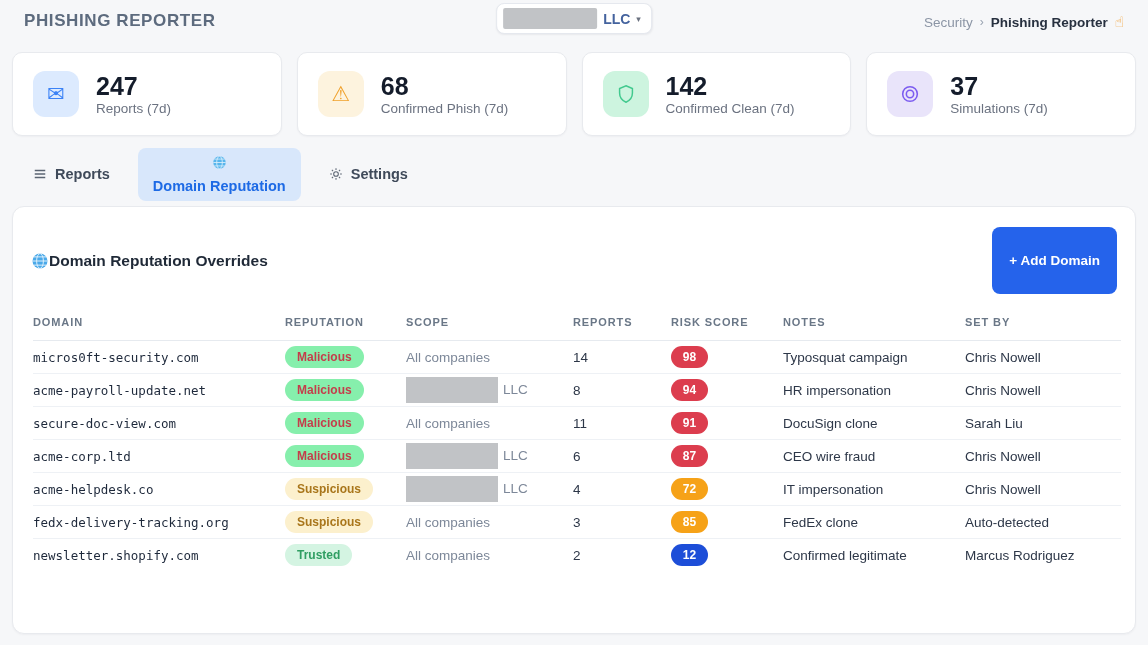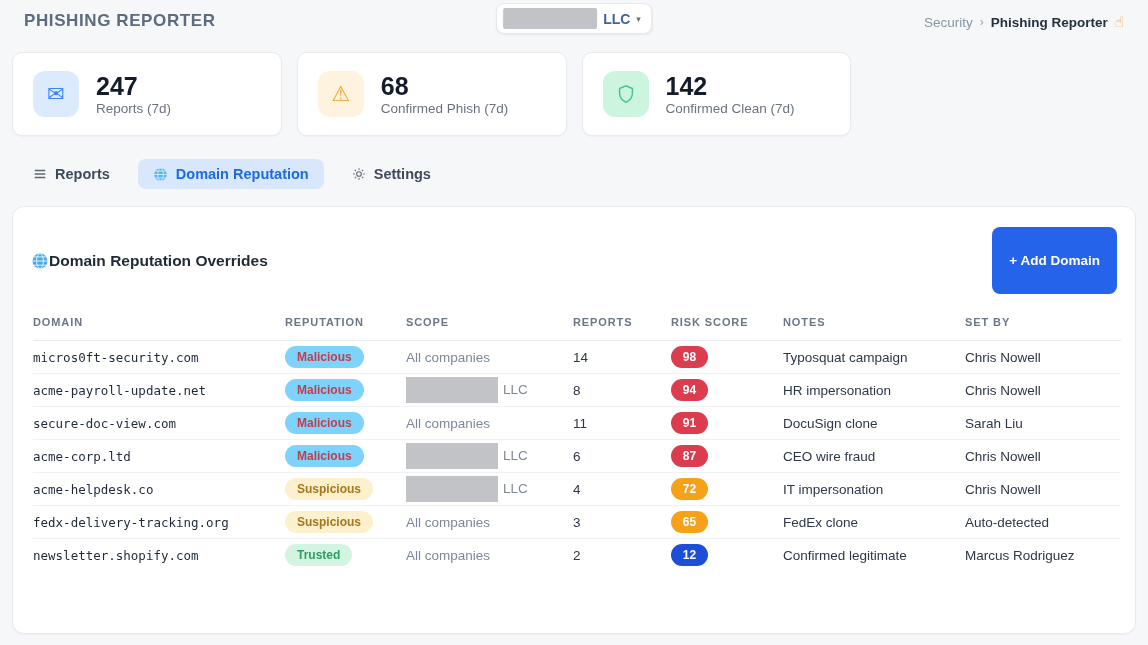--- a/index.html
+++ b/index.html
@@ -36,35 +36,35 @@
   .chip-blue   { background:#dceafe; color:#3b82f6; }
   .chip-amber  { background:#fdf3de; color:#f0a12c; }
   .chip-green  { background:#cdf4df; color:#41c98e; }
   .chip-purple { background:#e9e4fa; color:#7c5cf0; }
   .stat-value { font-size:25px; font-weight:800; color:#141c2b; line-height:1.15; }
   .stat-label { font-size:13.5px; color:#6b7280; }
   
   .tabs { display:flex; align-items:center; gap:24px; margin:21px 12px 0; padding-left:17px; height:34px; }
   .tab { display:flex; align-items:center; gap:8px; font-size:14.5px; font-weight:600; color:#3f4a5a; cursor:pointer; padding:7px 4px; border-radius:8px; }
   .tab .tab-ico { color:#5b6573; font-size:14px; line-height:1; }
-  .tab.active { background:#d8e7fb; color:#1d6ae5; font-weight:700; padding:7px 15px; }
+  .tab.active { background:#d8e7fb; color:#1d6ae5; font-weight:700; padding:7px 15px;flex-direction:column; }
   .badge-deployed { background:#fcefca; color:#ad5f11; font-size:12.5px; font-weight:700; padding:4px 10px; border-radius:6px; margin-left:2px; }
   
   .panel { margin:15px 12px 12px; background:#fff; border:1px solid #e8eaee; border-radius:12px; box-shadow:0 1px 2px rgba(16,24,40,.04); height:428px; }
   .panel-head { display:flex; align-items:center; justify-content:space-between; padding:20px 18px 14px; }
   .panel-title { display:flex; align-items:center; font-size:15.5px; font-weight:700; color:#1f2937; }
   .btn-primary { background:#2563eb; color:#fff; border:none; font-family:inherit; font-size:13.5px; font-weight:700; padding:26px 17px; border-radius:8px; cursor:pointer; }
   
   table { width:1088px; margin:0 20px; border-collapse:collapse; table-layout:fixed; }
   th { text-align:left; font-size:11px; font-weight:700; letter-spacing:.9px; color:#6a7787; padding:8px 0 12px; border-bottom:1px solid #e6eaef; text-transform:uppercase; }
   td { padding:0; height:33px; border-bottom:1px solid #eef1f5; font-size:13.5px; vertical-align:middle; color:#2d3748; }
   tr:last-child td { border-bottom:none; }
   .domain { font-family:"DejaVu Sans Mono","Liberation Mono",monospace; font-size:12.5px; color:#1e293b; }
   .pill { display:inline-block; font-size:12px; font-weight:700; padding:4px 12px; border-radius:999px; }
-  .pill.malicious  { background:#7dd3fc; color:#c43d4b; }
+  .pill.malicious  { background:#86efac; color:#c43d4b; }
   .pill.suspicious { background:#fcf0cd; color:#a9761b; }
   .pill.trusted    { background:#d4f4e2; color:#2f9e62; }
   .scope-cell { color:#7d8899; }
   .redact-block { display:inline-block; width:92px; height:26px; background:#c1c3c6; vertical-align:middle; margin-right:5px; }
   .risk { display:inline-block; min-width:37px; text-align:center; font-size:12px; font-weight:700; color:#fff; padding:4px 0; border-radius:12px; }
   .risk.high   { background:#dc3d4e; }
   .risk.medium { background:#f6a218; }
   .risk.low    { background:#1d4ed8; }
   .svg-ico { display:block; }
 </style>
@@ -103,20 +103,32 @@
   </div>
   <div class="card">
     <div class="chip chip-green">
       <svg class="svg-ico" width="22" height="22" viewBox="0 0 24 24" fill="none" stroke="currentColor" stroke-width="1.6">
         <path d="M12 3l7 3v5c0 5-3.5 8.5-7 10-3.5-1.5-7-5-7-10V6l7-3z"></path>
       </svg>
     </div>
     <div>
       <div class="stat-value">142</div>
       <div class="stat-label">Confirmed Clean (7d)</div>
+    </div>
+  </div>
+  <div class="card">
+    <div class="chip chip-purple">
+      <svg class="svg-ico" width="22" height="22" viewBox="0 0 24 24" fill="none" stroke="currentColor" stroke-width="1.7">
+        <circle cx="12" cy="12" r="8"></circle>
+          <circle cx="12" cy="12" r="4"></circle>
+      </svg>
+    </div>
+    <div>
+      <div class="stat-value">37</div>
+      <div class="stat-label">Simulations (7d)</div>
     </div>
   </div>
 </section>
 
 <nav class="tabs">
   <div class="tab">
     <span class="tab-ico">
       <svg class="svg-ico" width="14" height="14" viewBox="0 0 24 24" fill="none" stroke="currentColor" stroke-width="2.4">
           <path d="M3 6h18M3 12h18M3 18h18"></path>
         </svg>
@@ -232,21 +244,21 @@
     <td><span class="risk medium">72</span></td>
     <td>IT impersonation</td>
     <td>Chris Nowell</td>
   </tr>
 
   <tr>
     <td><span class="domain">fedx-delivery-tracking.org</span></td>
     <td><span class="pill suspicious">Suspicious</span></td>
     <td class="scope-cell">All companies</td>
     <td>3</td>
-    <td><span class="risk medium">65</span></td>
+    <td><span class="risk medium">85</span></td>
     <td>FedEx clone</td>
     <td>Auto-detected</td>
   </tr>
 
   <tr>
     <td><span class="domain">newsletter.shopify.com</span></td>
     <td><span class="pill trusted">Trusted</span></td>
     <td class="scope-cell">All companies</td>
     <td>2</td>
     <td><span class="risk low">12</span></td>

